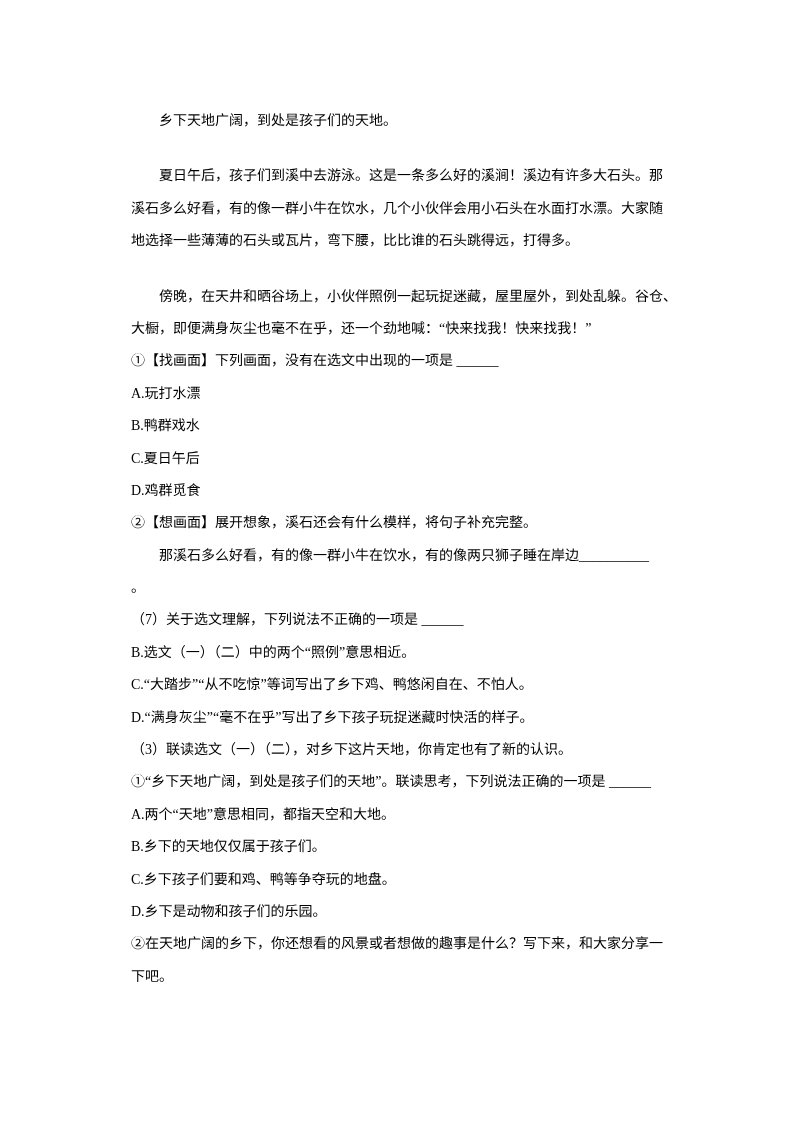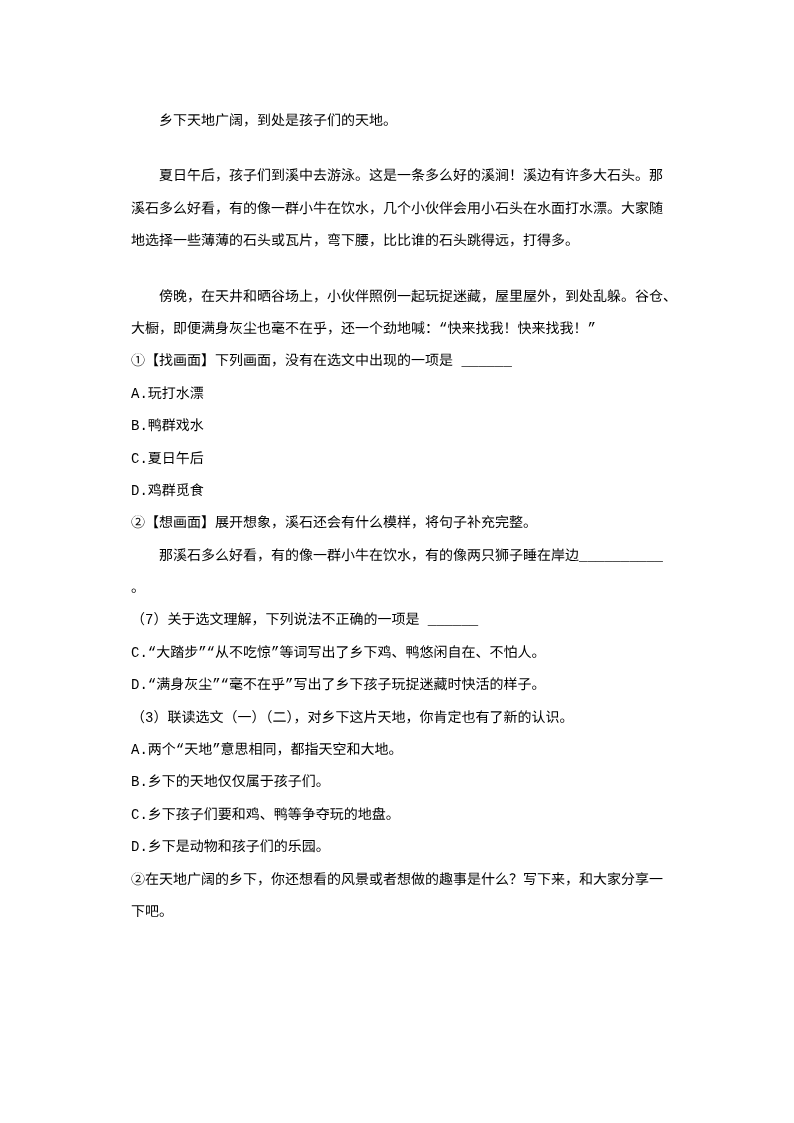--- a/index.html
+++ b/index.html
@@ -6,21 +6,21 @@
     margin: 0;
     padding: 0;
     background: #ffffff;
   }
   .page {
     position: relative;
     width: 794px;
     height: 1123px;
     background: #ffffff;
     color: #000000;
-    font-family: Liberation Mono, monospace;
+    font-family: Liberation Serif, serif;
     overflow: hidden;
   }
   .doc-body {
     position: absolute;
     left: 131px;
     top: 105px;
     width: 540px;
   }
   .line {
     font-size: 14px;
@@ -50,23 +50,25 @@
       <div class="line">大橱，即便满身灰尘也毫不在乎，还一个劲地喊：“快来找我！快来找我！”</div>
       <div class="line">①【找画面】下列画面，没有在选文中出现的一项是 ______</div>
       <div class="line">A.玩打水漂</div>
       <div class="line">B.鸭群戏水</div>
       <div class="line">C.夏日午后</div>
       <div class="line">D.鸡群觅食</div>
       <div class="line">②【想画面】展开想象，溪石还会有什么模样，将句子补充完整。</div>
       <div class="line indent">那溪石多么好看，有的像一群小牛在饮水，有的像两只狮子睡在岸边__________</div>
       <div class="line">。</div>
       <div class="line">（7）关于选文理解，下列说法不正确的一项是 ______</div>
+      <div class="line">B.选文（一）（二）中的两个“照例”意思相近。</div>
       <div class="line">C.“大踏步”“从不吃惊”等词写出了乡下鸡、鸭悠闲自在、不怕人。</div>
       <div class="line">D.“满身灰尘”“毫不在乎”写出了乡下孩子玩捉迷藏时快活的样子。</div>
       <div class="line">（3）联读选文（一）（二），对乡下这片天地，你肯定也有了新的认识。</div>
+      <div class="line">①“乡下天地广阔，到处是孩子们的天地”。联读思考，下列说法正确的一项是 ______</div>
       <div class="line">A.两个“天地”意思相同，都指天空和大地。</div>
       <div class="line">B.乡下的天地仅仅属于孩子们。</div>
       <div class="line">C.乡下孩子们要和鸡、鸭等争夺玩的地盘。</div>
       <div class="line">D.乡下是动物和孩子们的乐园。</div>
       <div class="line">②在天地广阔的乡下，你还想看的风景或者想做的趣事是什么？写下来，和大家分享一</div>
       <div class="line">下吧。</div>
     </div>
 </div>
 
 </body></html>

